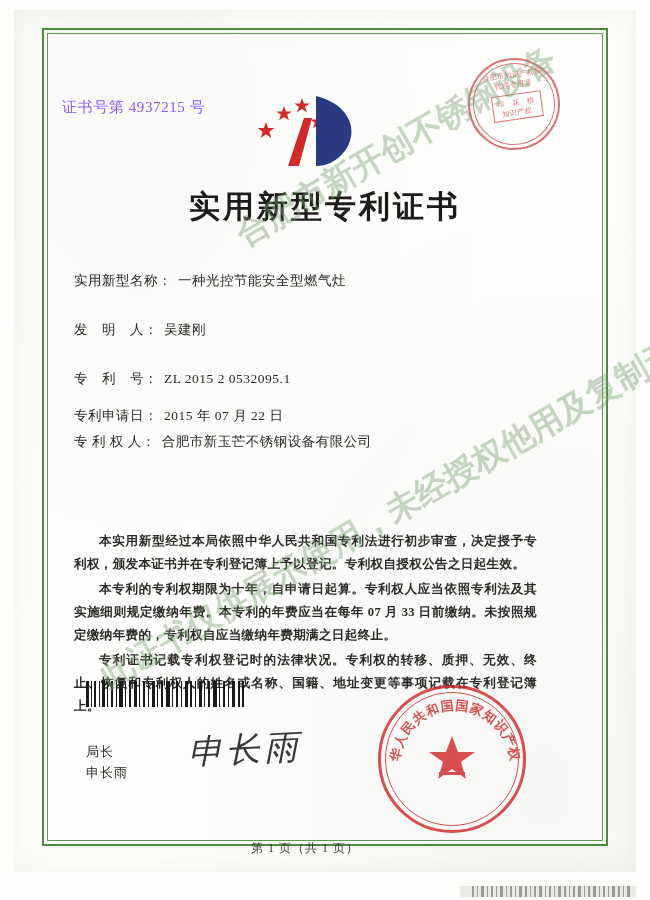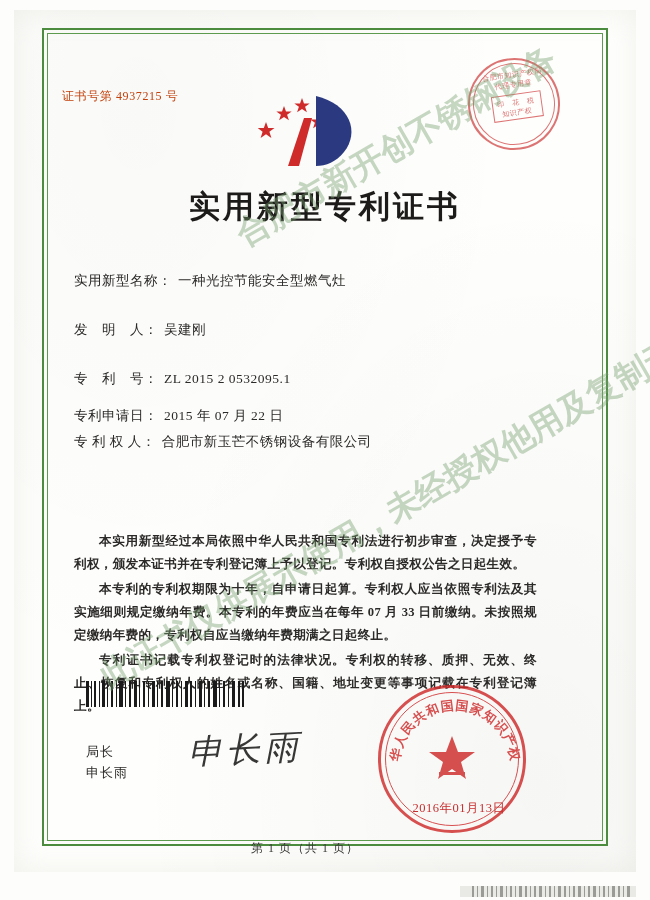--- a/index.html
+++ b/index.html
@@ -46,23 +46,23 @@
     top: 33px;
     width: 556px;
     height: 808px;
     border: 1px solid #5d9b4e;
     box-sizing: border-box;
   }
   
   .cert-no {
     position: absolute;
     left: 62px;
-    top: 88px;
-    font-size: 12px;
-    color: #c2410c;
+    top: 98px;
+    font-size: 15px;
+    color: #8b5cf6;
     letter-spacing: 0.6px;
     white-space: nowrap;
   }
   
   .emblem {
     position: absolute;
     left: 258px;
     top: 88px;
     width: 130px;
     height: 82px;
@@ -423,21 +423,20 @@
       </defs>
       <text>
         <textPath href="#arcpath" startOffset="50%" text-anchor="middle">中华人民共和国国家知识产权局</textPath>
       </text>
     </svg>
     <svg class="seal-star" viewBox="0 0 54 54">
       <polygon points="27,4 33,20 50,20 36,30 41,47 27,37 13,47 18,30 4,20 21,20" fill="#cf2b2b"></polygon>
       <rect x="14" y="40" width="26" height="3" fill="#cf2b2b"></rect>
     </svg>
   </div>
-  <div class="seal-date">2016年01月13日</div>
 
   <div class="footer">第 1 页（共 1 页）</div>
 
   <div class="wm wm1">合肥市新开创不锈钢设备</div>
   <div class="wm wm2">此证书仅供展示使用，未经授权他用及复制无效</div>
 
   <div class="scanbar">
     <i style="left:12px;width:2px"></i>
       <i style="left:17px;width:1px"></i>
       <i style="left:21px;width:3px"></i>

